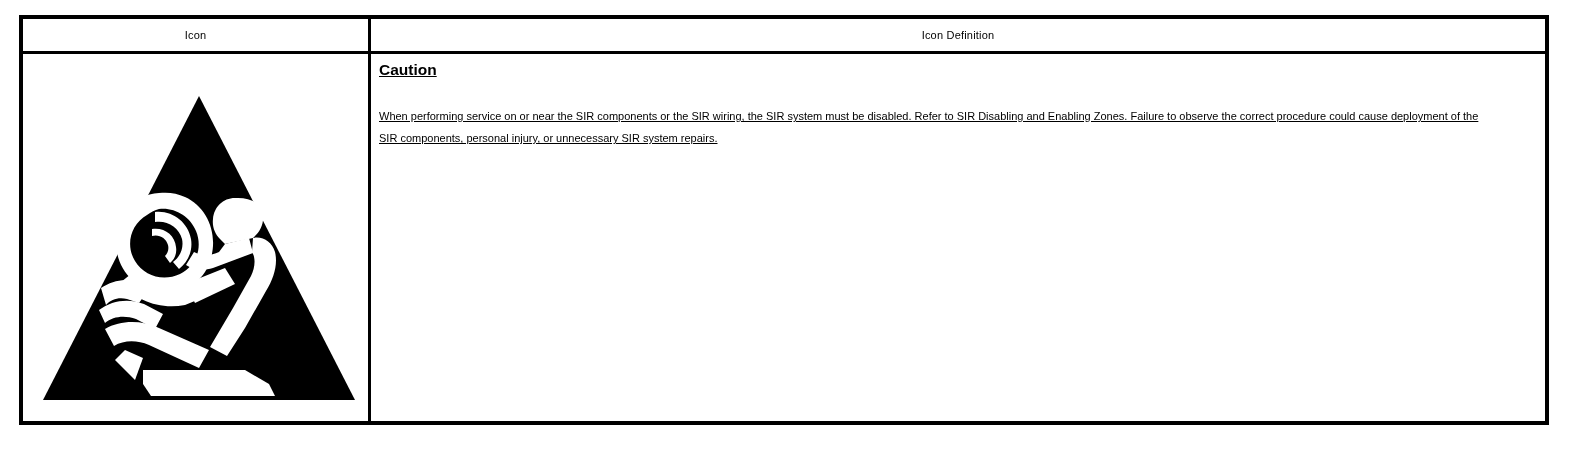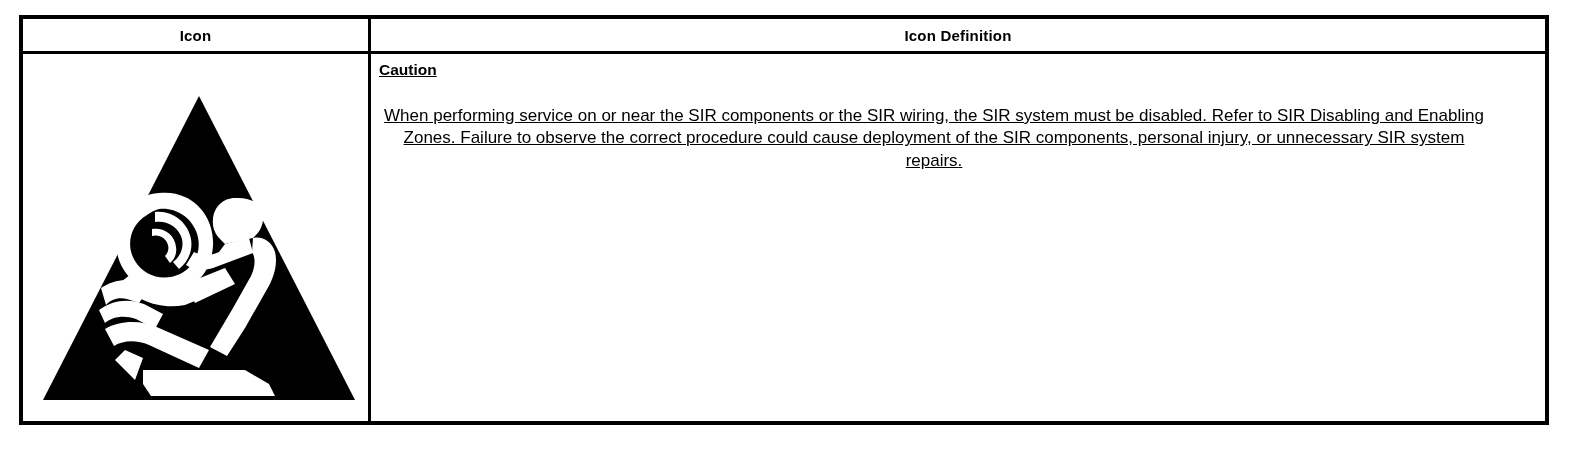--- a/index.html
+++ b/index.html
@@ -39,22 +39,22 @@
   .table-header {
     display: flex;
     height: 35px;
     border-bottom: 3px solid #000000;
     box-sizing: border-box;
   }
   .th {
     display: flex;
     align-items: center;
     justify-content: center;
-    font-size: 15px;
-    font-weight: bold;
+    font-size: 11px;
+    font-weight: normal;
     letter-spacing: 0.2px;
     box-sizing: border-box;
     height: 100%;
   }
   .th-icon {
     width: 348px;
     border-right: 3px solid #000000;
   }
   .th-definition {
     flex: 1 1 auto;
@@ -101,24 +101,23 @@
   .caution-title {
     font-size: 15.5px;
     font-weight: bold;
     line-height: 19px;
     margin: 0;
     padding: 0;
   }
   .caution-body {
     margin: 0;
     padding: 0;
-    font-size: 17px;
+    font-size: 11px;
     line-height: 22.4px;
     max-width: 1110px;
-    text-align: center;
   }
   .spacer-gap {
     height: 26px;
   }
 </style>
 </head>
 <body>
 
 <div class="page">
 

